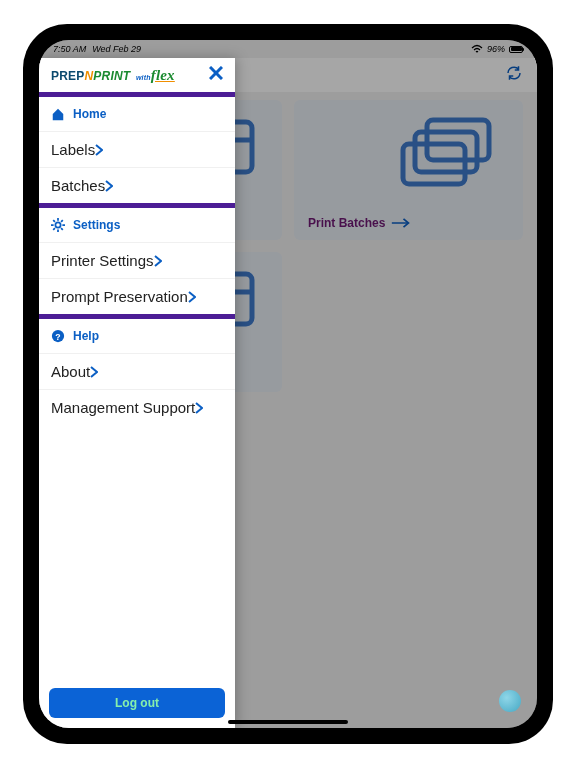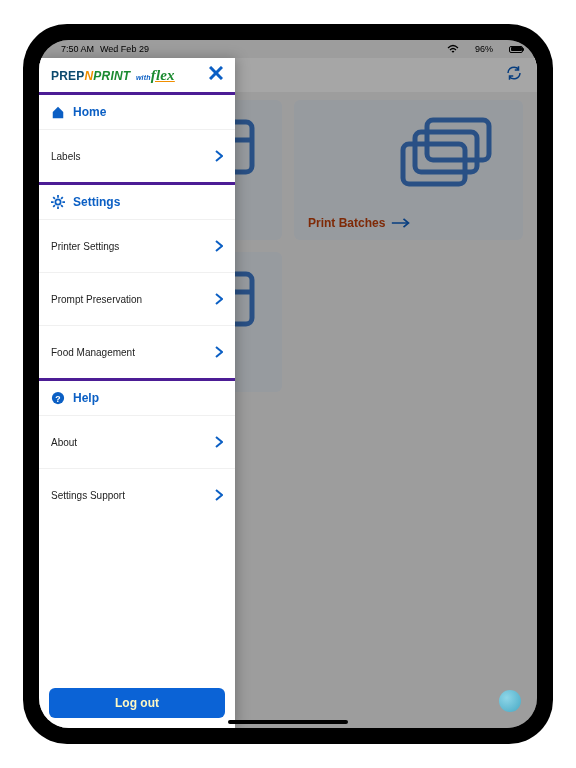--- a/index.html
+++ b/index.html
@@ -30,32 +30,33 @@
   }
   .dim {
     position: absolute;
     inset: 0;
     background: rgba(0,0,0,.35);
     z-index: 5;
   }
   
   .status {
     position: absolute;
-    top: 0; left: 8px; right: 0;
+    top: 0; left: 0; right: 0;
     height: 18px;
     display: flex;
     align-items: center;
     justify-content: space-between;
     padding: 0 14px;
     font-size: 9px;
     color: #000;
     z-index: 20;
     font-weight: 500;
-  }
-  .status .right { display:flex; align-items:center; gap:16px;justify-content:space-between; }
+    font-style: italic;
+  }
+  .status .right { display:flex; align-items:center; gap:4px;justify-content:space-between; }
   .batt { width:14px; height:7px; border:1px solid #000; border-radius:2px; position:relative;}
   .batt:after{content:"";position:absolute;right:-2px;top:1.5px;width:1.5px;height:3px;background:#000;border-radius:0 1px 1px 0;}
   .batt .fill{position:absolute;left:0.5px;top:0.5px;bottom:0.5px;width:95%;background:#000;border-radius:1px;}
 
   
   .bg-header {
     position:absolute; top:18px; left:0; right:0; height:34px;
     background:#fff; display:flex; align-items:center; justify-content:space-between;
     padding:0 14px; z-index:2;
   }
@@ -72,54 +73,54 @@
     position:absolute; top:60px; left:14px; right:14px;
     display:grid; grid-template-columns:1fr 1fr; gap:12px;
     z-index:2;
   }
   .tile{
     background:#e8eef5; border-radius:6px; height:140px;
     display:flex; flex-direction:column; justify-content:flex-end;
     padding:10px 14px; position:relative; overflow:hidden;
   }
   .tile svg.big{position:absolute; top:14px; right:20px; stroke:#2d70c8; fill:none; stroke-width:5; opacity:.9;}
-  .tile .lbl{display:flex;align-items:center;gap:6px;color:#c2410c;font-weight:700;font-size:12px;}
+  .tile .lbl{display:flex;align-items:center;gap:6px;color:#701a75;font-weight:700;font-size:12px;}
   .tile .lbl svg{width:20px;height:10px;stroke:#0b5fc4;stroke-width:2;fill:none;}
 
   
   .drawer{
     position:absolute; top:18px; left:0; bottom:0;
     width:196px; background:#fff; z-index:30;
     display:flex; flex-direction:column;
     box-shadow: 2px 0 12px rgba(0,0,0,.25);
   }
   .drawer-header{
     height:34px; display:flex; align-items:center; justify-content:space-between;
     padding:0 12px; border-bottom:0;
   }
   .close-x{ color:#0b5fc4; font-weight:700; }
   .close-x svg{width:14px;height:14px;stroke:#0b5fc4;stroke-width:3;fill:none;}
 
   .section-head{
     display:flex; align-items:center; gap:8px;
     padding:10px 12px; color:#0b5fc4; font-weight:700; font-size:12px;
-    border-top:3px solid #4c1d95;
+    border-top:5px solid #4c1d95;
   }
   .section-head:first-of-type{border-top:none;}
   .section-head svg{width:14px;height:14px;fill:#0b5fc4;}
   .row{
-    display:flex; align-items:center; justify-content:space-between;
-    padding:20px 12px; font-size:10px; color:#222;
+    display:flex; align-items:center; justify-content:flex-start;
+    padding:9px 12px; font-size:15px; color:#222;
     border-top:1px solid #f0f0f0;
   }
   .row svg{width:8px;height:12px;stroke:#0b5fc4;stroke-width:2;fill:none;}
 
   .drawer-bottom{ margin-top:auto; padding:10px; }
   .logout{
-    width:100%; background:#0b63d6; color:#fef9c3; border:none;
+    width:100%; background:#0b63d6; color:#86efac; border:none;
     border-radius:6px; height:30px; font-weight:700; font-size:12px;
   }
 
   .home-indicator{
     position:absolute; bottom:4px; left:50%; transform:translateX(-50%);
     width:120px; height:4px; background:#000; border-radius:3px; z-index:40;
   }
   .fab{
     position:absolute; right:16px; bottom:16px; width:22px; height:22px;
     background: radial-gradient(circle at 35% 35%, #8fd6e8, #45a8c4);
@@ -211,62 +212,62 @@
             <path d="M2 8 L8 2 L14 8 V15 H2 Z"></path>
           </svg>
       <span>Home</span>
     </div>
     <div class="row">
       <span>Labels</span>
       <svg viewBox="0 0 8 12">
             <polyline points="1,1 7,6 1,11"></polyline>
           </svg>
     </div>
+    <div class="row">
+      <span>Batches</span>
+      <svg viewBox="0 0 8 12">
+            <polyline points="1,1 7,6 1,11"></polyline>
+          </svg>
+    </div>
 
     <div class="section-head">
       <svg viewBox="0 0 16 16">
             <circle cx="8" cy="8" r="3" fill="none" stroke="#0b5fc4" stroke-width="2"></circle>
             <path d="M8 0v3M8 13v3M0 8h3M13 8h3M2.5 2.5l2 2M11.5 11.5l2 2M13.5 2.5l-2 2M4.5 11.5l-2 2" stroke="#0b5fc4" stroke-width="2"></path>
           </svg>
       <span>Settings</span>
     </div>
     <div class="row">
       <span>Printer Settings</span>
       <svg viewBox="0 0 8 12">
             <polyline points="1,1 7,6 1,11"></polyline>
           </svg>
     </div>
     <div class="row">
       <span>Prompt Preservation</span>
       <svg viewBox="0 0 8 12">
             <polyline points="1,1 7,6 1,11"></polyline>
           </svg>
     </div>
-    <div class="row">
-      <span>Food Management</span>
-      <svg viewBox="0 0 8 12">
-            <polyline points="1,1 7,6 1,11"></polyline>
-          </svg>
-    </div>
 
     <div class="section-head">
       <svg viewBox="0 0 16 16">
             <circle cx="8" cy="8" r="7"></circle>
             <text x="8" y="12" text-anchor="middle" font-size="10" fill="#fff" font-weight="700">?</text>
           </svg>
       <span>Help</span>
     </div>
     <div class="row">
       <span>About</span>
       <svg viewBox="0 0 8 12">
             <polyline points="1,1 7,6 1,11"></polyline>
           </svg>
     </div>
     <div class="row">
-      <span>Settings Support</span>
+      <span>Management Support</span>
       <svg viewBox="0 0 8 12">
             <polyline points="1,1 7,6 1,11"></polyline>
           </svg>
     </div>
 
     <div class="drawer-bottom">
       <button class="logout">
         <span>Log out</span>
       </button>
     </div>

